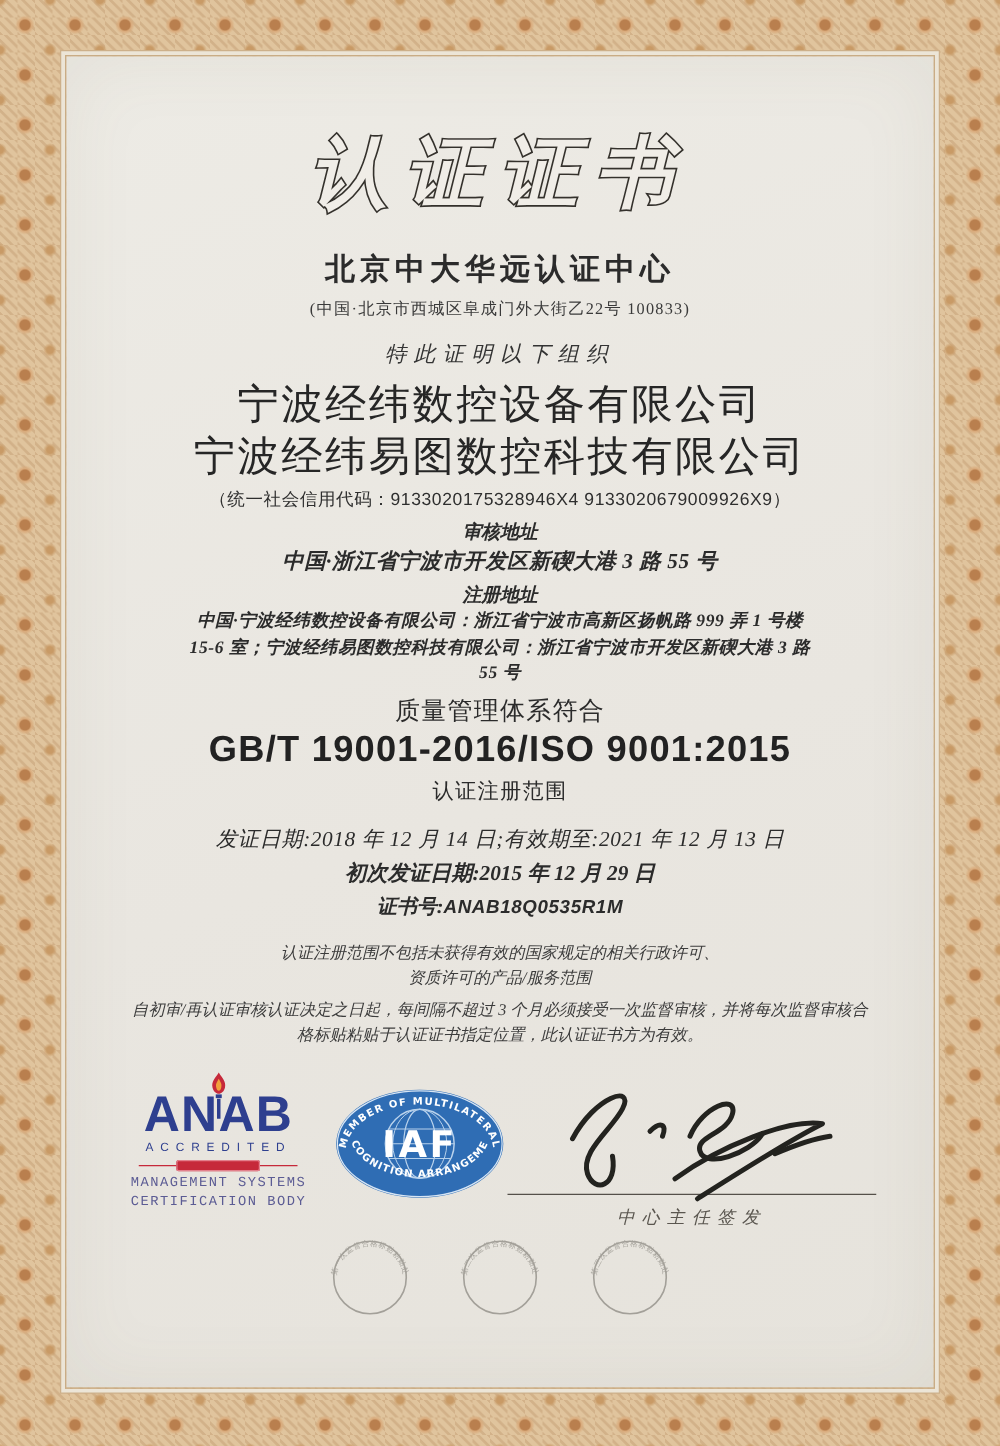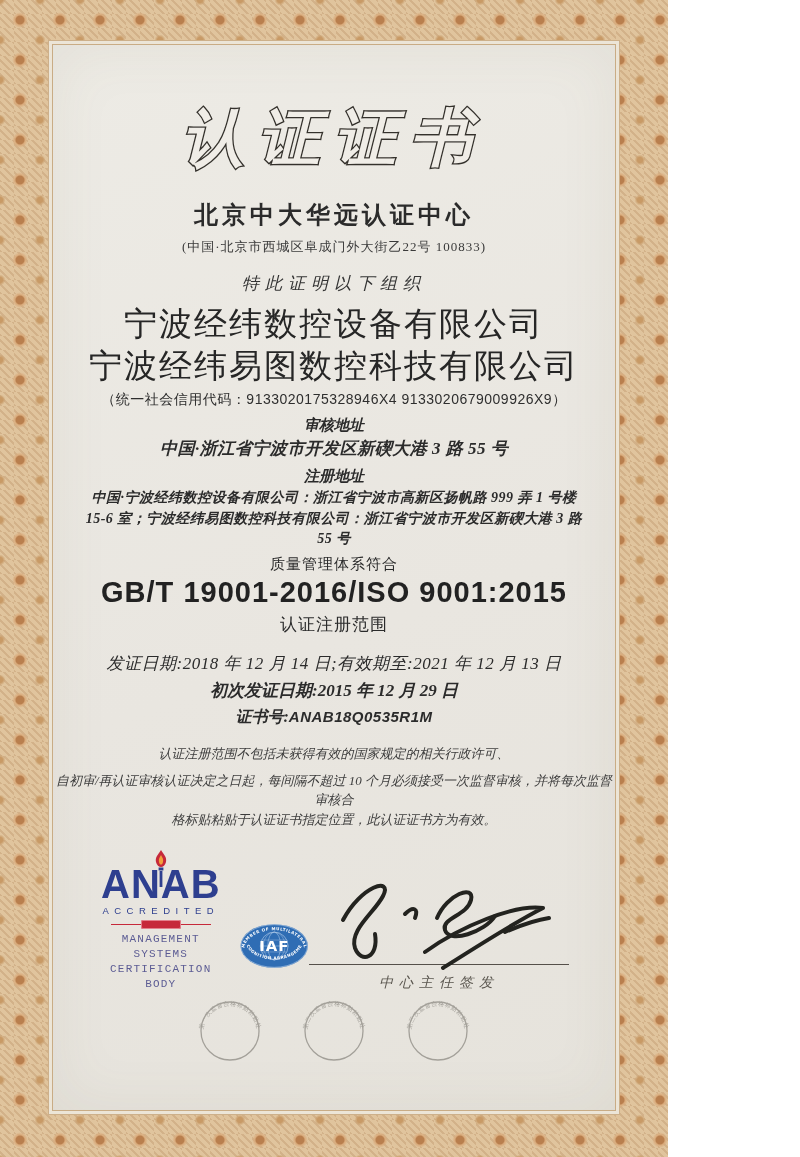--- a/index.html
+++ b/index.html
@@ -3,21 +3,21 @@
 <meta charset="utf-8">
 <style>
   html,body{margin:0;padding:0;}
   body{
     width:800px;height:1157px;overflow:hidden;
     font-family:"Liberation Serif","DejaVu Serif",serif;
     color:#2b2b2b;
   }
   
   .photo{
-    position:relative;width:668px;height:1157px;
+    position:relative;width:800px;height:1157px;
     background-color:#e0c49d;
     background-image:
       radial-gradient(circle 15px at 20px 20px, #b97f4e 26%, #d9ab7c 34%, rgba(240,228,206,0) 52%),
       radial-gradient(circle 12px at 0px 0px, #c89a66 22%, rgba(240,228,206,0) 46%),
       radial-gradient(circle 12px at 40px 0px, #c89a66 22%, rgba(240,228,206,0) 46%),
       radial-gradient(circle 12px at 0px 40px, #c89a66 22%, rgba(240,228,206,0) 46%),
       radial-gradient(circle 12px at 40px 40px, #c89a66 22%, rgba(240,228,206,0) 46%),
       repeating-linear-gradient(45deg, rgba(146,92,46,.18) 0 2px, rgba(0,0,0,0) 2px 6px);
     background-size:40px 40px,40px 40px,40px 40px,40px 40px,40px 40px,14px 14px;
   }
@@ -31,34 +31,34 @@
   .title-svg{display:block;margin:44px auto 0;}
   .issuer-name{font-size:24px;font-weight:600;letter-spacing:4px;margin-top:14px;}
   .issuer-address{font-size:13px;letter-spacing:1px;margin-top:7px;color:#3a3a3a;}
   .certify-line{font-size:17px;font-style:italic;letter-spacing:6px;margin-top:16px;color:#333;}
   .org-name{font-size:33px;font-weight:500;letter-spacing:2px;line-height:1.28;font-family:Liberation Serif, serif;color:#262626;}
   .org-wrap{margin-top:8px;}
   .credit-line{font-size:14px;margin-top:4px;letter-spacing:.5px;font-family:"Liberation Sans","DejaVu Sans",sans-serif;color:#2e2e2e;}
   .addr-label{font-size:15px;font-weight:bold;font-style:italic;margin-top:7px;}
   .addr-line{font-size:17px;font-weight:bold;font-style:italic;margin-top:2px;letter-spacing:.5px;}
   .reg-lines{font-size:14px;font-weight:bold;font-style:italic;line-height:1.45;margin-top:2px;letter-spacing:.5px;}
-  .system-line{font-size:15px;margin-top:6px;letter-spacing:1px;}
+  .system-line{font-size:20px;margin-top:6px;letter-spacing:1px;}
   .standard-line{font-size:29px;font-weight:bold;margin-top:2px;letter-spacing:1px;font-family:"Liberation Sans","DejaVu Sans",sans-serif;color:#222;}
   .scope-label{font-size:17px;margin-top:4px;letter-spacing:1px;}
   .scope-line{font-size:17px;margin-top:3px;letter-spacing:2px;}
   .date-line{font-size:17px;font-weight:normal;font-style:italic;margin-top:16px;letter-spacing:.5px;}
   .first-issue-line{font-size:17px;font-weight:bold;font-style:italic;margin-top:4px;}
   .certno-line{font-size:15px;margin-top:5px;}
   .certno-label{font-weight:bold;font-style:italic;font-size:16px;}
   .certno-value{font-weight:bold;font-style:italic;font-family:Liberation Sans, sans-serif;font-size:15px;letter-spacing:.5px;}
   .note-block{font-size:13px;font-style:italic;line-height:1.5;color:#3c3c3c;}
   .note1{margin-top:16px;}
   .note2{margin-top:7px;}
   
-  .bottom-row{display:flex;align-items:flex-end;margin:22px 40px 0 48px;}
+  .bottom-row{display:flex;align-items:flex-start;margin:22px 40px 0 48px;}
   .anab-logo{position:relative;width:150px;text-align:center;padding-top:14px;}
   .anab-word{font-family:"Liberation Sans","DejaVu Sans",sans-serif;font-weight:bold;font-size:40px;line-height:.95;color:#2e3f8f;letter-spacing:1px;}
   .anab-accredited{font-family:"Liberation Sans","DejaVu Sans",sans-serif;font-size:9.5px;letter-spacing:5.5px;color:#2e3f8f;margin-top:2px;}
   .anab-band{position:relative;height:9px;margin:4px 10px 3px;}
   .anab-band::before{content:"";position:absolute;left:0;right:0;top:4px;height:1px;background:#c6293a;}
   .anab-band::after{content:"";position:absolute;left:30px;right:30px;top:0;height:9px;background:#c6293a;border-radius:2px;box-shadow:inset 0 0 0 1px #e3808c;}
   .anab-small{font-family:Liberation Mono, monospace;font-size:11px;letter-spacing:1.2px;color:#5c5c94;line-height:1.35;}
   .torch{position:absolute;left:50%;top:-2px;transform:translateX(-50%);}
   .iaf-logo{margin-left:18px;margin-top:10px;}
   .sign-block{margin-left:auto;margin-right:6px;width:300px;text-align:center;font-style:italic;}
@@ -102,23 +102,24 @@
     <div class="scope-label">认证注册范围</div>
 
     <div class="date-line">发证日期:2018 年 12 月 14 日;有效期至:2021 年 12 月 13 日</div>
     <div class="first-issue-line">初次发证日期:2015 年 12 月 29 日</div>
     <div class="certno-line">
       <span class="certno-label">证书号:</span><span class="certno-value">ANAB18Q0535R1M</span>
     </div>
 
     <div class="note-block note1">
       <div>认证注册范围不包括未获得有效的国家规定的相关行政许可、</div>
+      <div>资质许可的产品/服务范围</div>
     </div>
     <div class="note-block note2">
-      <div>自初审/再认证审核认证决定之日起，每间隔不超过 10 个月必须接受一次监督审核，并将每次监督审核合</div>
+      <div>自初审/再认证审核认证决定之日起，每间隔不超过 3 个月必须接受一次监督审核，并将每次监督审核合</div>
       <div>格标贴粘贴于认证证书指定位置，此认证证书方为有效。</div>
     </div>
 
     <div class="bottom-row">
 
       <div class="anab-logo">
         <svg class="torch" width="26" height="40" viewBox="0 0 26 40">
           <path d="M13 1 C16 6 19 8 18 13 C17.4 16 15 18 13 18 C11 18 8.6 16 8 13 C7 8 10 6 13 1 Z" fill="#c6293a"></path>
           <path d="M13 6 C14.6 9 15.6 10 15 13 C14.6 14.8 13.9 15.6 13 15.6 C12.1 15.6 11.4 14.8 11 13 C10.4 10 11.4 9 13 6 Z" fill="#f2a13c"></path>
           <rect x="10.6" y="18.5" width="4.8" height="3" fill="#2e3f8f"></rect>

